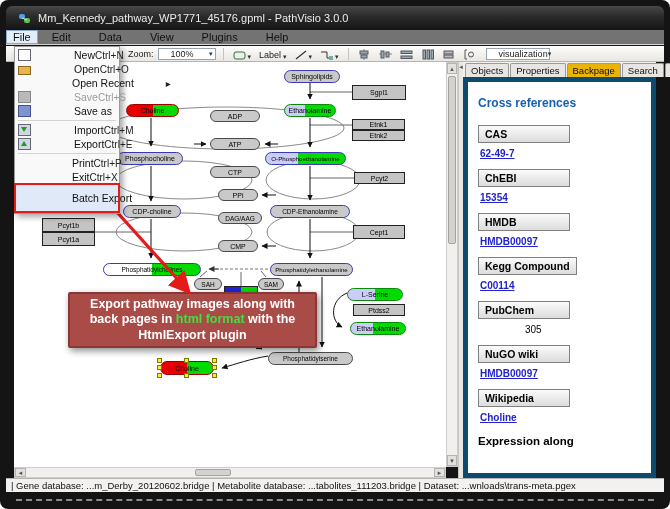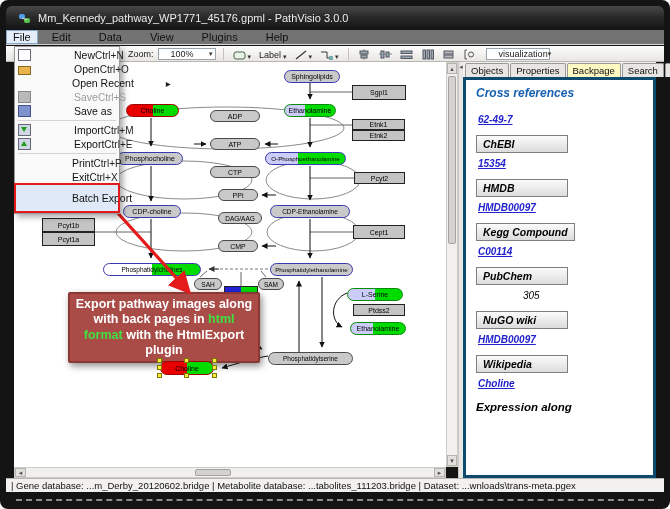--- a/index.html
+++ b/index.html
@@ -43,36 +43,36 @@
   .node.red-b{border-color:#a00000;}
   .node.rect{border-radius:0;border-color:#222;background:#c4c4c4;}
   .split-rg{background:linear-gradient(to right,#e80000 50%,#00dc00 50%);}
   .split-lg{background:linear-gradient(to right,#ccccf8 40%,#00dc00 40%);}
   .split-lg5{background:linear-gradient(to right,#ccccf8 50%,#00dc00 50%);}
   .split-wg{background:linear-gradient(to right,#ffffff 50%,#00dc00 50%);}
   .split-wlg{background:linear-gradient(to right,#ffffff 50%,#cfe8cf 50%);}
   .gene2{background-image:linear-gradient(to right,#2222d8 50%,#00dc00 50%),linear-gradient(to right,#ffffff 50%,#b5e6b5 50%);background-size:100% 50%;background-position:top,bottom;background-repeat:no-repeat;}
   .f62{font-size:6.2px;}
   .f65{font-size:6.5px;}
-  .callout{position:absolute;left:54px;top:230px;width:192px;background:#a94c48;border:2px solid #8a3835;border-radius:2px;box-shadow:2px 3px 7px rgba(0,0,0,.45);color:#fff;font-size:12.5px;font-weight:bold;text-align:center;line-height:1.22;padding:3px 5px;box-sizing:border-box;z-index:30;}
+  .callout{position:absolute;left:54px;top:230px;width:249px;background:#a94c48;border:2px solid #8a3835;border-radius:2px;box-shadow:2px 3px 7px rgba(0,0,0,.45);color:#fff;font-size:12.5px;font-weight:bold;text-align:center;line-height:1.22;padding:3px 5px;box-sizing:border-box;z-index:30;}
   .callout .hl{color:#3fe03f;}
   .handles{position:absolute;left:143px;top:296px;width:60px;height:20px;z-index:35;pointer-events:none;}
   .hd{position:absolute;width:5px;height:5px;background:#ffe93a;border:1px solid #7a7a00;box-sizing:border-box;}
   
   .vscroll{position:absolute;left:446px;top:62px;width:12px;height:405px;background:#f1f0ee;border:1px solid #cfcdc9;box-sizing:border-box;z-index:20;}
   .hscroll{position:absolute;left:14px;top:467px;width:432px;height:11px;background:#f1f0ee;border:1px solid #cfcdc9;box-sizing:border-box;z-index:20;}
   .sbtn{position:absolute;background:#e3e1dd;border:1px solid #b5b3af;color:#555;font-size:6px;display:flex;align-items:center;justify-content:center;box-sizing:border-box;}
   .sthumb{position:absolute;background:#d4d2ce;border:1px solid #a5a3a0;border-radius:2px;box-sizing:border-box;}
   .splitter{position:absolute;left:458px;top:62px;width:5px;height:416px;background:#e9e7e3;border-left:1px solid #c9c7c3;box-sizing:border-box;z-index:20;color:#555;font-size:7px;line-height:10px;text-align:center;}
   
   .panel{position:absolute;left:463px;top:62px;width:193px;height:416px;background:#f2f1ef;box-sizing:border-box;z-index:20;}
   .tabs{display:flex;height:15px;align-items:flex-end;font-size:9.5px;color:#111;padding-left:2px;}
   .tab{border:1px solid #9a9a9a;border-bottom:none;background:#e8e6e2;padding:1px 5px 1px 5px;margin-right:1px;border-radius:2px 2px 0 0;}
-  .tab.active{background:#fef9c3;position:relative;top:1px;padding-bottom:2px;}
-  .pbody{position:absolute;left:0;right:0;top:15px;bottom:0;background:#fff;border:3px solid #0c4a6e;box-sizing:border-box;padding:0 10px;overflow:hidden;font-style:italic;}
+  .tab.active{background:#eab308;position:relative;top:1px;padding-bottom:2px;}
+  .pbody{position:absolute;left:0;right:0;top:15px;bottom:0;background:#fff;border:5px solid #0c4a6e;box-sizing:border-box;padding:8px 10px;overflow:hidden;}
   .xref-h{color:#1560b0;font-weight:bold;font-size:12px;margin:6px 0 14px 0;}
   .sec{margin-bottom:9px;}
   .sec .shead{display:inline-block;min-width:78px;border:1px solid #808080;background:linear-gradient(#fbfbfb,#dcdcdc);font-weight:bold;font-size:10.5px;padding:2px 6px;color:#000;}
   .sec .sval{display:block;margin:5px 0 0 2px;font-size:10px;font-weight:bold;color:#2222cc;text-decoration:underline;}
   .sec .sval.plain{color:#000;text-decoration:none;font-weight:normal;margin-left:47px;}
   .expr-h{font-weight:bold;font-size:11.5px;color:#000;margin-top:12px;}
   
   .statusbar{position:absolute;left:6px;top:478px;right:6px;height:14px;background:#f2f1ef;border-top:1px solid #b6b4b0;font-size:9.5px;color:#111;line-height:14px;padding-left:5px;white-space:nowrap;overflow:hidden;box-sizing:border-box;z-index:25;}
   .tear{position:absolute;left:16px;right:16px;top:499px;border-top:2px dashed #8e8e8e;z-index:5;}
   svg{display:block;}
@@ -304,20 +304,21 @@
     <div class="tabs">
       <span class="tab">Objects</span>
       <span class="tab">Properties</span>
       <span class="tab active">Backpage</span>
       <span class="tab">Search</span>
       <span class="tab">Legend</span>
     </div>
     <div class="pbody">
       <div class="xref-h">Cross references</div>
       <div class="sec">
+        <span class="shead">CAS</span>
         <a class="sval">62-49-7</a>
       </div>
       <div class="sec">
         <span class="shead">ChEBI</span>
         <a class="sval">15354</a>
       </div>
       <div class="sec">
         <span class="shead">HMDB</span>
         <a class="sval">HMDB00097</a>
       </div>

